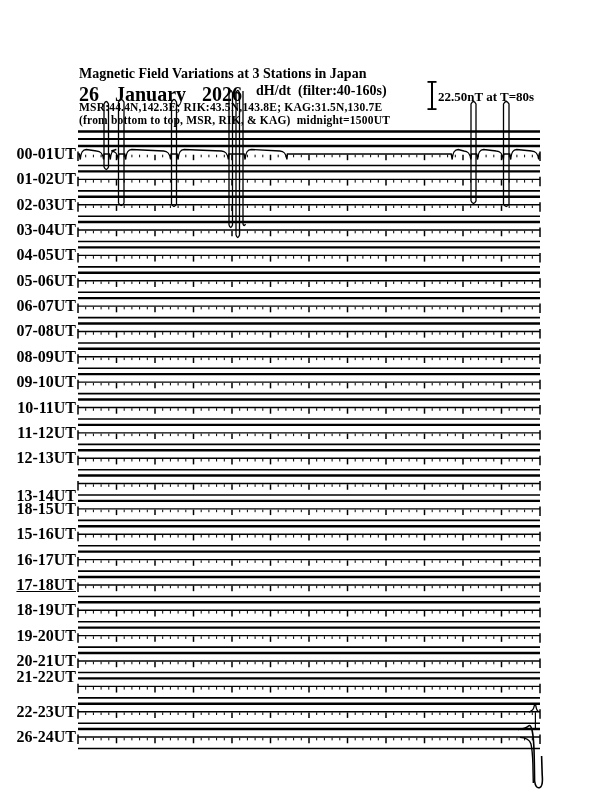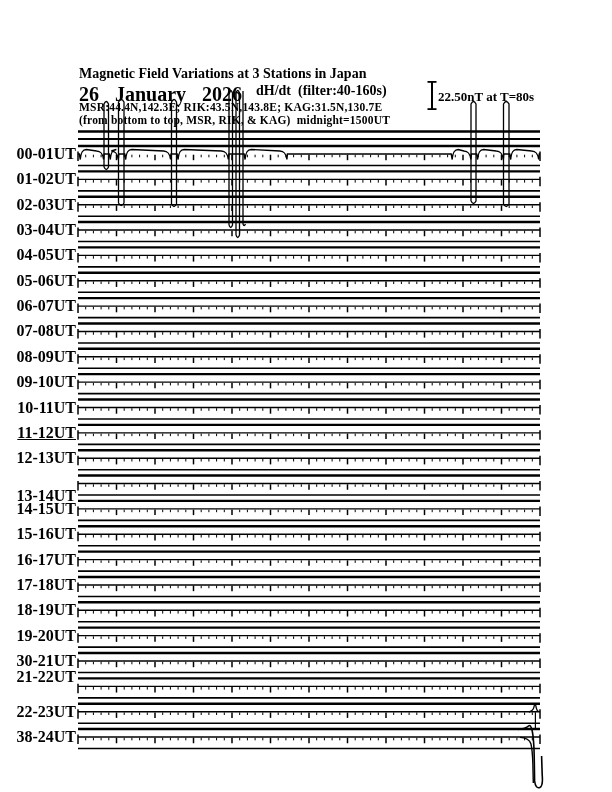--- a/index.html
+++ b/index.html
@@ -35,33 +35,33 @@
     <div class="row-label" style="top: 172.35px;">01-02UT</div>
     <div class="row-label" style="top: 197.7px;">02-03UT</div>
     <div class="row-label" style="top: 223.05px;">03-04UT</div>
     <div class="row-label" style="top: 248.4px;">04-05UT</div>
     <div class="row-label" style="top: 273.75px;">05-06UT</div>
     <div class="row-label" style="top: 299.1px; margin-left: 48px;">06-07UT</div>
     <div class="row-label" style="top: 324.45px;">07-08UT</div>
     <div class="row-label" style="top: 349.8px;">08-09UT</div>
     <div class="row-label" style="top: 375.15px;">09-10UT</div>
     <div class="row-label" style="top: 400.5px;">10-11UT</div>
-    <div class="row-label" style="top: 425.85px; text-decoration: underline;">11-12UT</div>
+    <div class="row-label" style="top: 425.85px;">11-12UT</div>
     <div class="row-label" style="top: 451.2px;">12-13UT</div>
     <div class="row-label" style="top: 476.55px; margin-top: 12px;">13-14UT</div>
-    <div class="row-label" style="top: 501.9px;">14-15UT</div>
+    <div class="row-label" style="top: 501.9px;">18-15UT</div>
     <div class="row-label" style="top: 527.25px;">15-16UT</div>
     <div class="row-label" style="top: 552.6px;">16-17UT</div>
-    <div class="row-label" style="top: 577.95px;">17-18UT</div>
+    <div class="row-label" style="top: 577.95px; text-decoration: underline;">17-18UT</div>
     <div class="row-label" style="top: 603.3px;">18-19UT</div>
     <div class="row-label" style="top: 628.65px;">19-20UT</div>
-    <div class="row-label" style="top: 654px;">30-21UT</div>
+    <div class="row-label" style="top: 654px;">20-21UT</div>
     <div class="row-label" style="top: 670px;">21-22UT</div>
     <div class="row-label" style="top: 704.7px;">22-23UT</div>
-    <div class="row-label" style="top: 730.05px;">38-24UT</div>
+    <div class="row-label" style="top: 730.05px;">26-24UT</div>
   </div>
 
 <svg id="chart-svg" width="612" height="792" viewBox="0 0 612 792">
     <line x1="78" x2="540" y1="131.5" y2="131.5" stroke="#000" stroke-width="2.4"></line>
     <line x1="78" x2="540" y1="139" y2="139" stroke="#000" stroke-width="2.2"></line>
     <g>
       <line x1="78" x2="540" y1="146" y2="146" stroke="#000" stroke-width="2.4"></line>
       <line x1="78" x2="78" y1="151.5" y2="161" stroke="#000" stroke-width="1.5"></line>
       <line x1="85.7" x2="85.7" y1="154.7" y2="157.3" stroke="#000" stroke-width="1"></line>
       <line x1="93.4" x2="93.4" y1="154.7" y2="157.3" stroke="#000" stroke-width="1"></line>

